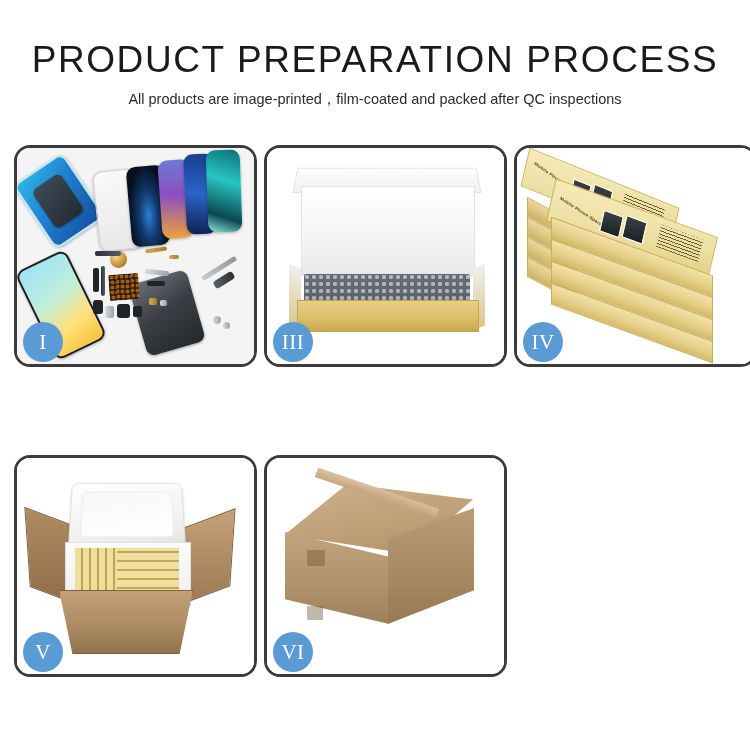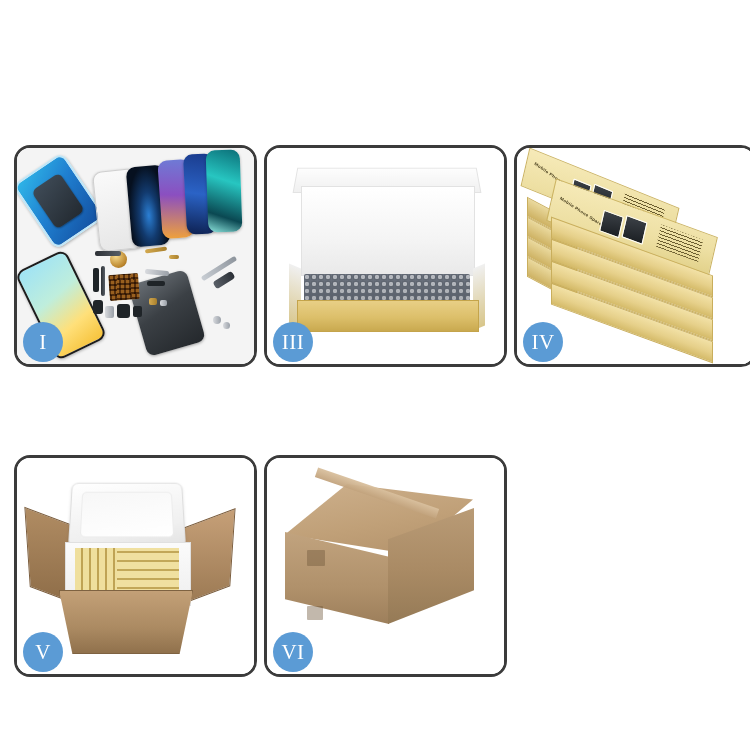--- a/index.html
+++ b/index.html
@@ -365,20 +365,22 @@
     background: rgba(110,85,58,.42);
     border-radius: 1px;
   }
 </style>
 </head>
 <body>
 
 <div class="page">
 
   <div class="header">
+    <div class="title">PRODUCT PREPARATION PROCESS</div>
+    <div class="subtitle">All products are image-printed，film-coated and packed after QC inspections</div>
   </div>
 
   <div class="grid">
 
     <div class="panel">
       <div class="panel-inner">
         <div class="scene">
           <div class="p1-bg"></div>
           <div class="p1-phone p1-f1"></div>
           <div class="p1-f1b"></div>

